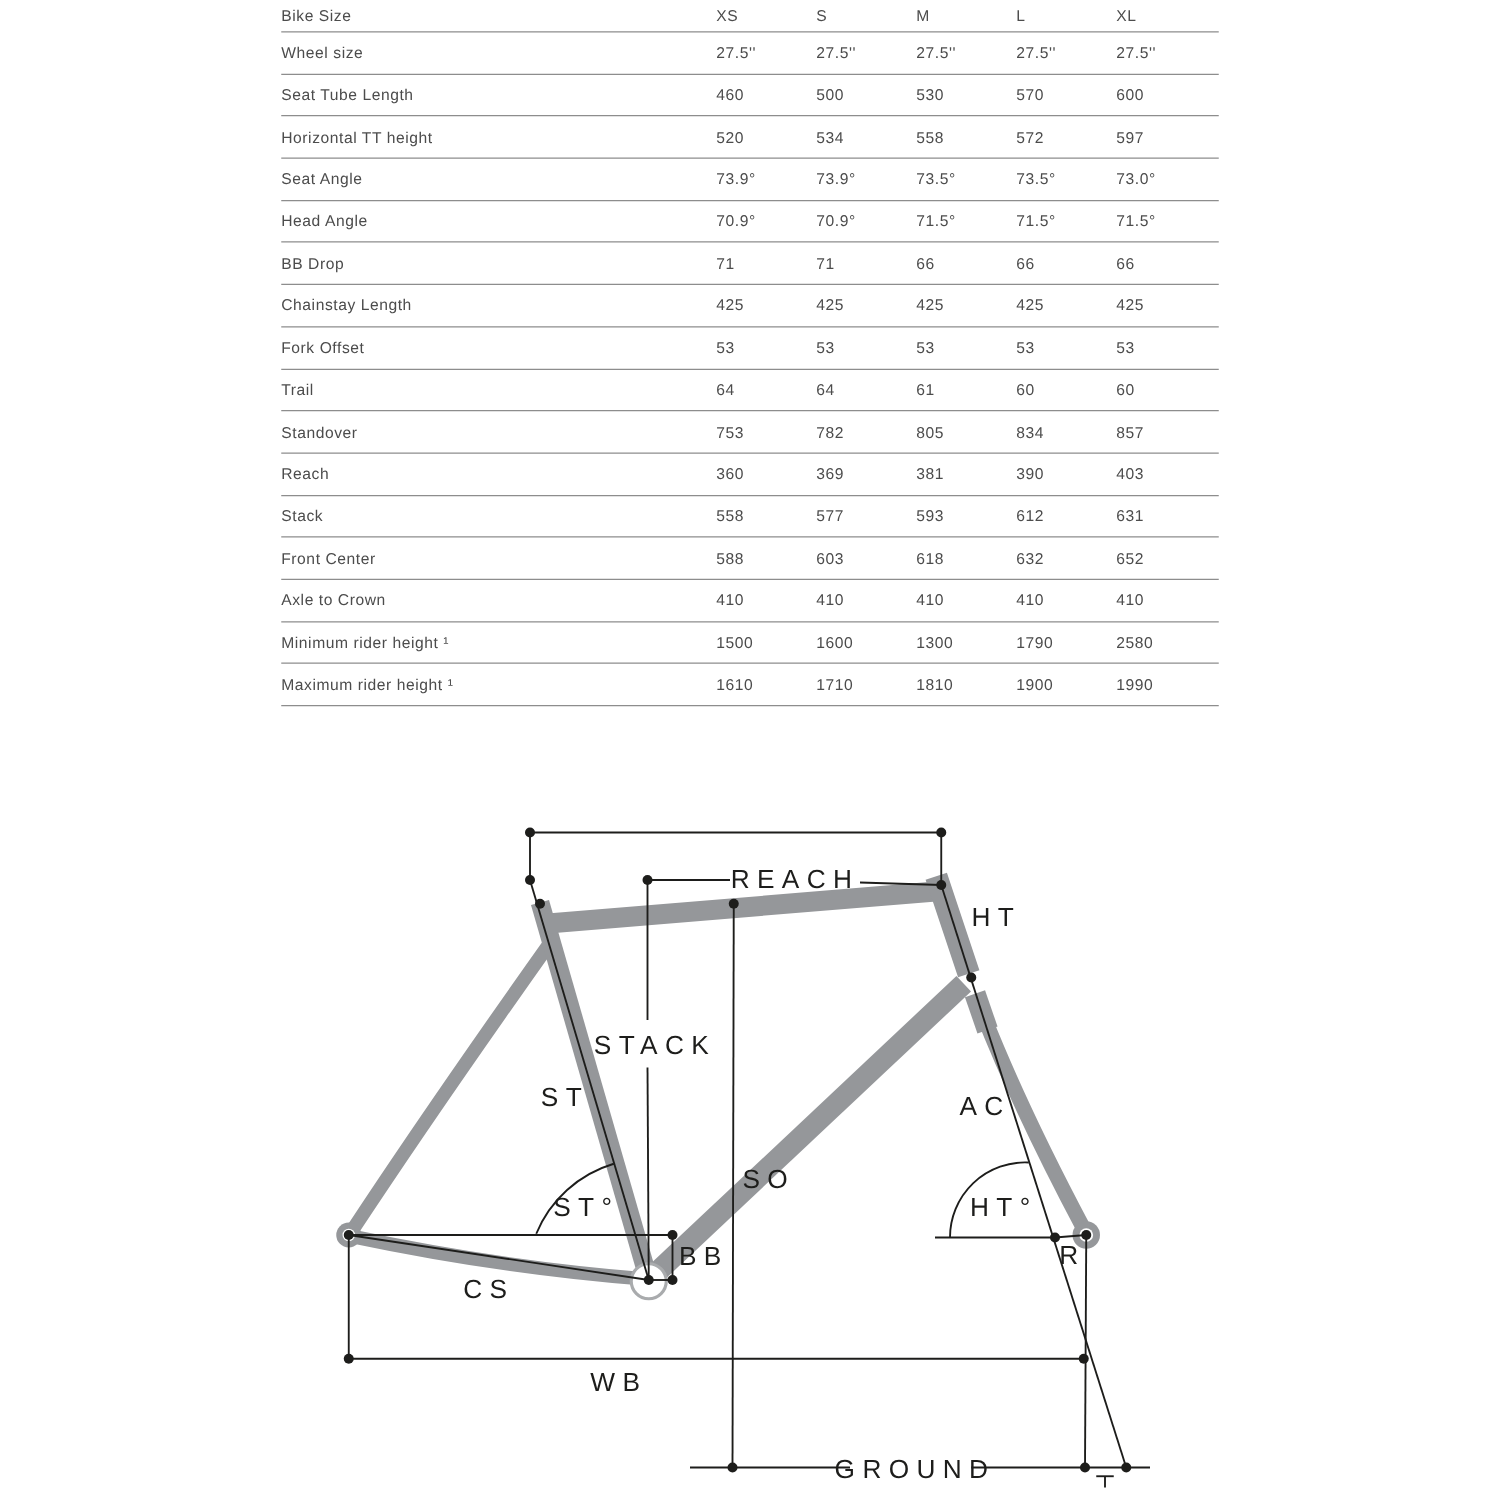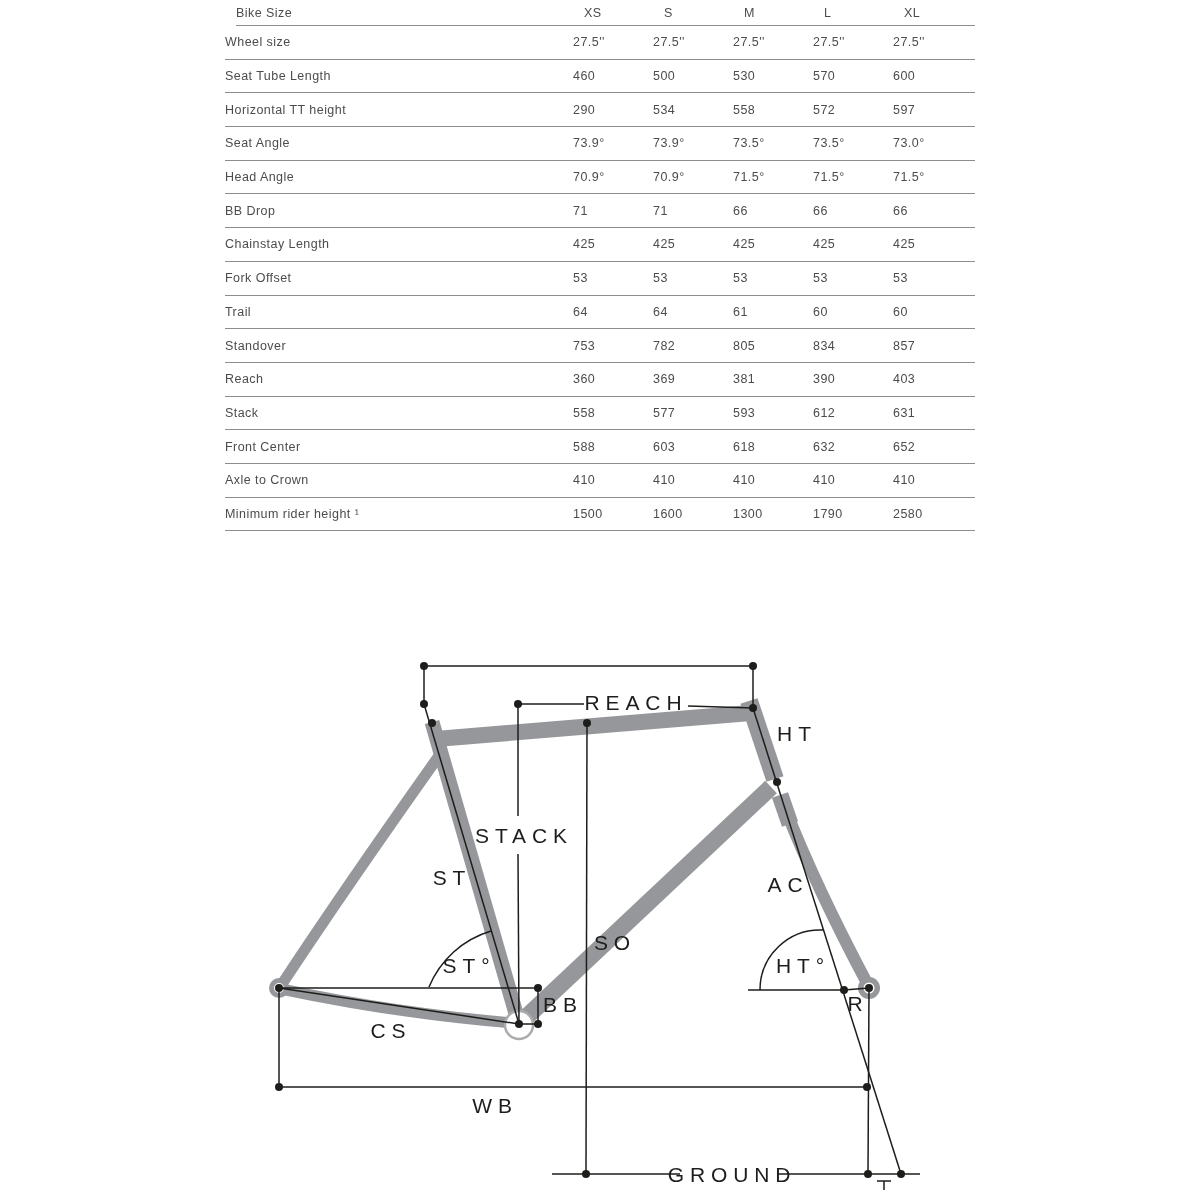--- a/index.html
+++ b/index.html
@@ -9,21 +9,21 @@
     position:relative; overflow:hidden;
   }
 
   
   .geo-table { position:absolute; left:225px; top:0; width:750px; }
   .t-row {
     display:flex; align-items:center;
     height:33.7px; box-sizing:border-box;
     border-bottom:1px solid #8d8d8d;
   }
-  .t-row.t-head { height:26px;margin-left:11px; }
+  .t-row.t-head { height:26px; }
   .t-label {
     width:348px; flex:none;
     font-size:12.5px; color:#4c4c4c; letter-spacing:0.45px;
     white-space:nowrap;
   }
   .t-val {
     width:80px; flex:none;
     font-size:12.5px; color:#4c4c4c; letter-spacing:0.45px;
   }
 
@@ -60,21 +60,21 @@
     <div class="t-row">
       <span class="t-label">Seat Tube Length</span>
       <span class="t-val">460</span>
       <span class="t-val">500</span>
       <span class="t-val">530</span>
       <span class="t-val">570</span>
       <span class="t-val">600</span>
     </div>
     <div class="t-row">
       <span class="t-label">Horizontal TT height</span>
-      <span class="t-val">290</span>
+      <span class="t-val">520</span>
       <span class="t-val">534</span>
       <span class="t-val">558</span>
       <span class="t-val">572</span>
       <span class="t-val">597</span>
     </div>
     <div class="t-row">
       <span class="t-label">Seat Angle</span>
       <span class="t-val">73.9°</span>
       <span class="t-val">73.9°</span>
       <span class="t-val">73.5°</span>
@@ -161,20 +161,28 @@
       <span class="t-val">410</span>
       <span class="t-val">410</span>
     </div>
     <div class="t-row">
       <span class="t-label">Minimum rider height ¹</span>
       <span class="t-val">1500</span>
       <span class="t-val">1600</span>
       <span class="t-val">1300</span>
       <span class="t-val">1790</span>
       <span class="t-val">2580</span>
+    </div>
+    <div class="t-row">
+      <span class="t-label">Maximum rider height ¹</span>
+      <span class="t-val">1610</span>
+      <span class="t-val">1710</span>
+      <span class="t-val">1810</span>
+      <span class="t-val">1900</span>
+      <span class="t-val">1990</span>
     </div>
   </div>
 
 <svg class="diagram" width="1200" height="560" viewBox="0 640 1200 560" xmlns="http://www.w3.org/2000/svg">
 
   <g>
     <path class="tube" stroke-width="11" d="M 282 984 Q 348 884 441 753"></path>
     <path class="tube" stroke-width="11" d="M 281 989 Q 400 1014 514 1023"></path>
     <line class="tube" stroke-width="15" x1="432" y1="722" x2="519" y2="1024"></line>
     <line class="tube" stroke-width="16" x1="436" y1="739" x2="751" y2="713"></line>

